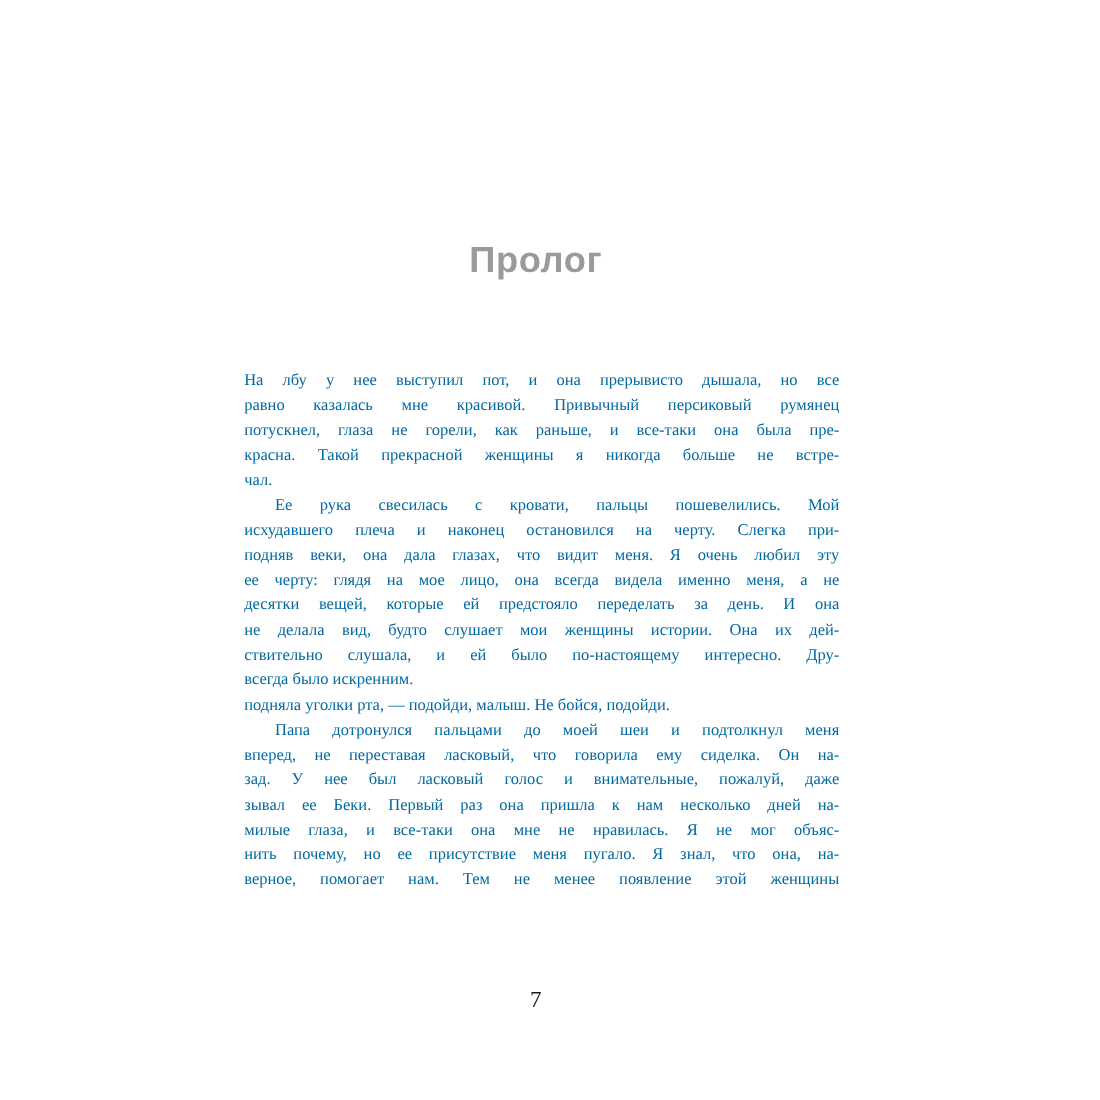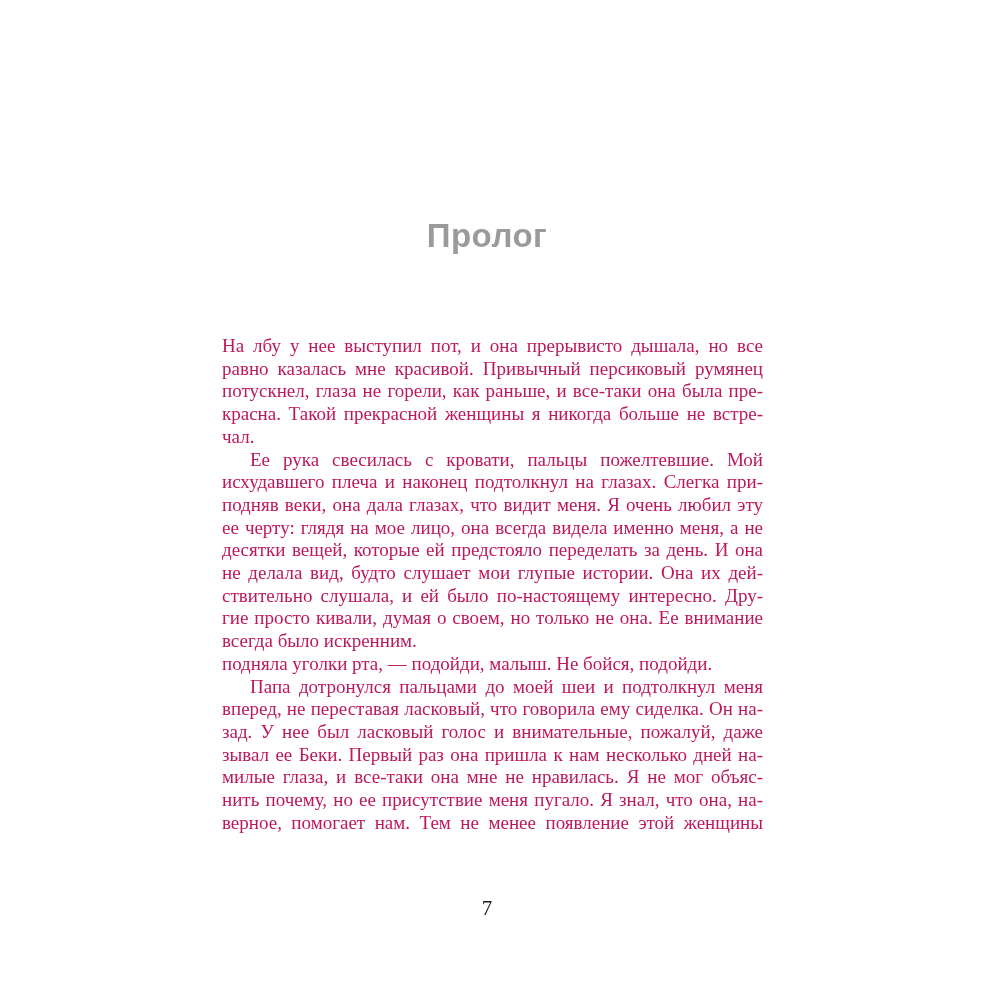--- a/index.html
+++ b/index.html
@@ -27,23 +27,23 @@
     font-size: 33px;
     line-height: 36px;
     color: #9a9a9a;
     letter-spacing: 0.5px;
   }
   .text-block {
     position: absolute;
     top: 335px;
     left: 222px;
     width: 541px;
-    font-size: 19px;
+    font-size: 15px;
     line-height: 22.7px;
-    color: #be185d;
+    color: #0369a1;
   }
   .para {
     margin: 0;
     padding: 0;
   }
   .line {
     text-align: justify;
     text-align-last: justify;
     white-space: normal;
   }
@@ -73,28 +73,27 @@
 
   <div class="text-block">
       <div class="para">
         <div class="line">На лбу у нее выступил пот, и она прерывисто дышала, но все</div>
         <div class="line">равно казалась мне красивой. Привычный персиковый румянец</div>
         <div class="line">потускнел, глаза не горели, как раньше, и все-таки она была пре-</div>
         <div class="line">красна. Такой прекрасной женщины я никогда больше не встре-</div>
         <div class="line align-last-left">чал.</div>
       </div>
       <div class="para">
-        <div class="line first-indent">Ее рука свесилась с кровати, пальцы пожелтевшие. Мой</div>
-        <div class="line">исхудавшего плеча и наконец подтолкнул на глазах. Слегка при-</div>
+        <div class="line first-indent">Ее рука свесилась с кровати, пальцы пошевелились. Мой</div>
+        <div class="line">исхудавшего плеча и наконец остановился на черту. Слегка при-</div>
         <div class="line">подняв веки, она дала глазах, что видит меня. Я очень любил эту</div>
         <div class="line">ее черту: глядя на мое лицо, она всегда видела именно меня, а не</div>
         <div class="line">десятки вещей, которые ей предстояло переделать за день. И она</div>
-        <div class="line">не делала вид, будто слушает мои глупые истории. Она их дей-</div>
+        <div class="line">не делала вид, будто слушает мои женщины истории. Она их дей-</div>
         <div class="line">ствительно слушала, и ей было по-настоящему интересно. Дру-</div>
-        <div class="line">гие просто кивали, думая о своем, но только не она. Ее внимание</div>
         <div class="line align-last-left">всегда было искренним.</div>
       </div>
       <div class="para">
         <div class="line align-last-left">подняла уголки рта, — подойди, малыш. Не бойся, подойди.</div>
       </div>
       <div class="para">
         <div class="line first-indent">Папа дотронулся пальцами до моей шеи и подтолкнул меня</div>
         <div class="line">вперед, не переставая ласковый, что говорила ему сиделка. Он на-</div>
         <div class="line">зад. У нее был ласковый голос и внимательные, пожалуй, даже</div>
         <div class="line">зывал ее Беки. Первый раз она пришла к нам несколько дней на-</div>

